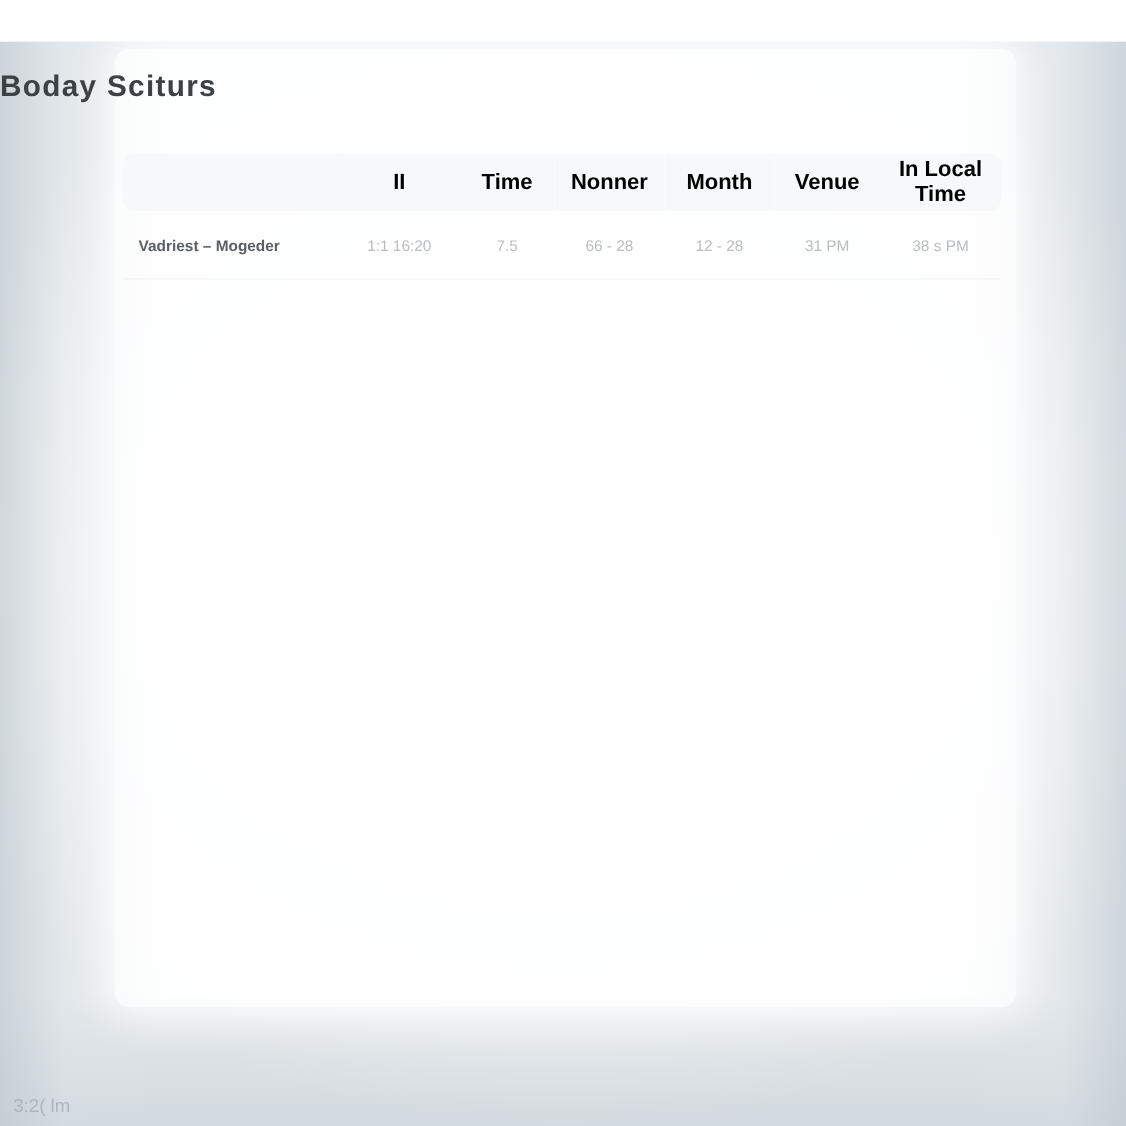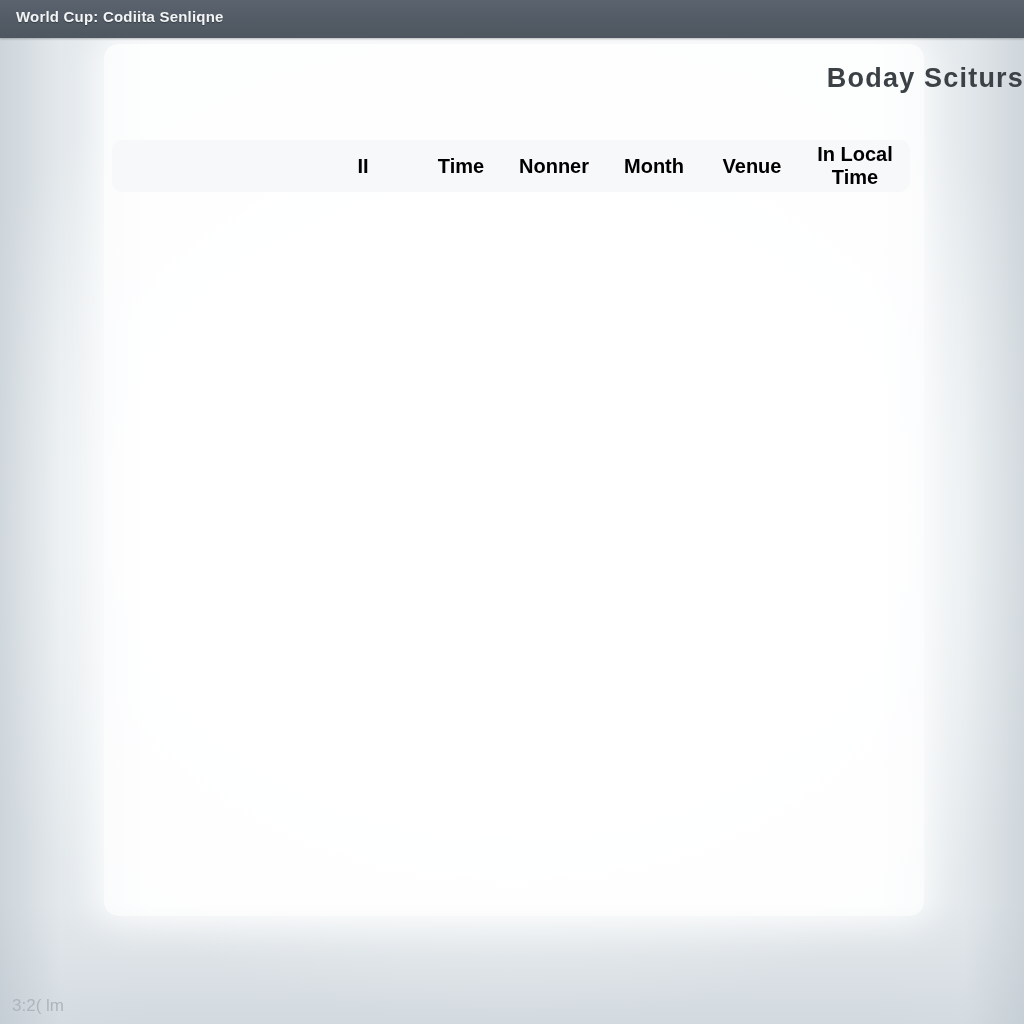--- a/index.html
+++ b/index.html
@@ -76,21 +76,21 @@
     border-radius: 14px;
     box-shadow: 0 0 34px 14px rgba(255,255,255,0.85);
     filter: blur(0.2px);
   }
 
   
   .content-title {
     position: absolute;
     left: 0; right: 0;
     top: 63px;
-    text-align: right;
+    text-align: left;
     font-size: 27px;
     font-weight: bold;
     color: #3c4146;
     letter-spacing: 1.2px;
     filter: blur(0.45px);
   }
 
   
   .table-wrap {
     position: absolute;
@@ -170,23 +170,20 @@
     font-size: 17px;
     color: #aeb6bd;
     filter: blur(0.7px);
   }
 </style>
 </head>
 <body>
 
 <div id="app">
 
-  <div class="titlebar">
-    <div class="titlebar-text">World Cup: Codiita Senliqne</div>
-  </div>
 
   <div class="page-bg"></div>
 
   <div class="card"></div>
 
   <div class="bg-vignette"></div>
 
   <div class="content-title">Boday Sciturs</div>
 
   <div class="table-wrap">
@@ -205,20 +202,29 @@
           <th></th>
           <th>II</th>
           <th>Time</th>
           <th>Nonner</th>
           <th>Month</th>
           <th>Venue</th>
           <th>In Local Time</th>
         </tr>
       </thead>
       <tbody>
+        <tr>
+          <td class="rowlabel">Vadriest – Mogeder</td>
+          <td>1:1 16:20</td>
+          <td>7.5</td>
+          <td>66 - 28</td>
+          <td>12 - 28</td>
+          <td>31 PM</td>
+          <td>38 s PM</td>
+        </tr>
       </tbody>
     </table>
   </div>
 
 
   <div class="corner-status">3:2( lm</div>
 
 </div>
 
 </body></html>

